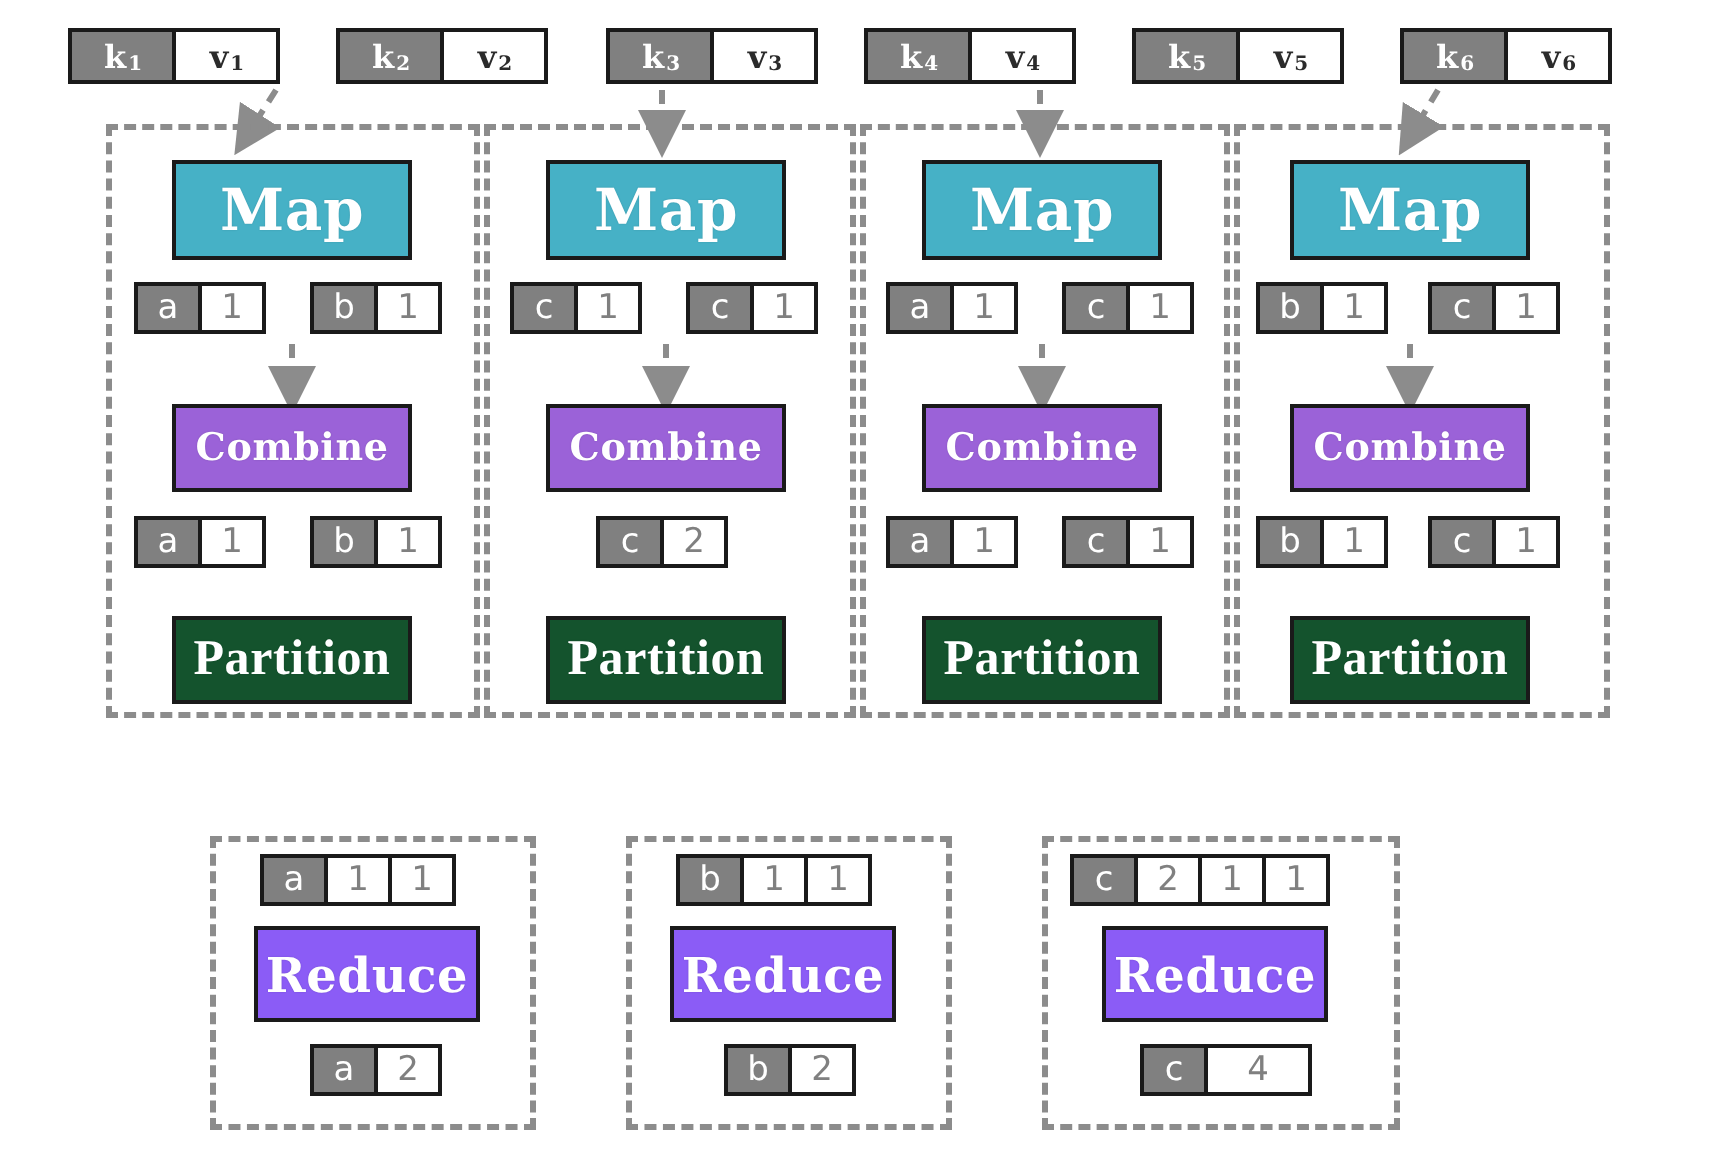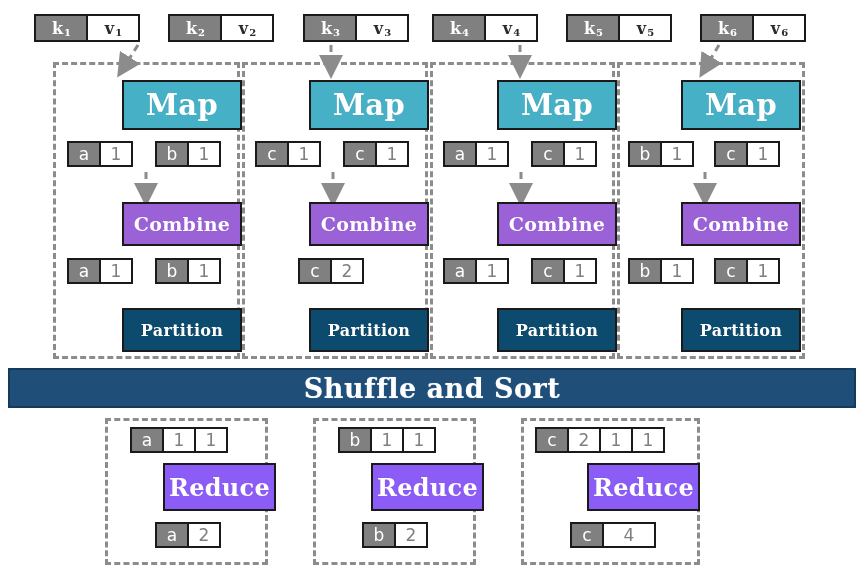--- a/index.html
+++ b/index.html
@@ -74,25 +74,24 @@
     display: flex;
     align-items: center;
     justify-content: center;
     border: 2px solid #1a1a1a;
     color: #ffffff;
     font-family: "DejaVu Serif", serif;
     font-weight: bold;
     box-sizing: border-box;
     text-shadow: 0 0 1px rgba(0,0,0,0.15);
     letter-spacing: 0.3px;
-    margin-left: 36px;
   }
   .stage.map      { background: #46b1c6; font-size: 29px; }
   .stage.combine  { background: #9b62d8; font-size: 19px; }
-  .stage.partition{ background: #0c4a6e; font-size: 16px; }
+  .stage.partition{ background: #14532d; font-size: 25px; font-family: Liberation Serif, serif; }
   .stage.reduce   { background: #8b5cf6; font-size: 24px; }
 
   
   .cellgroup {
     position: absolute;
     display: flex;
     align-items: stretch;
     height: 26px;
   }
   .cell {
@@ -329,21 +328,20 @@
     <div class="cell key">b</div>
     <div class="cell val">1</div>
   </div>
   <div class="cellgroup" style="left:714px; top:258px;">
     <div class="cell key">c</div>
     <div class="cell val">1</div>
   </div>
 
   <div class="stage partition" style="left:645px; top:308px; width:120px; height:44px;">Partition</div>
 
-  <div id="shuffle-bar" style="left:8px; top:368px; width:848px; height:40px;">Shuffle and Sort</div>
 
   <div class="dashed-box" style="left:105px; top:418px; width:163px; height:147px;"></div>
 
   <div class="cellgroup" style="left:130px; top:427px;">
     <div class="cell key">a</div>
     <div class="cell val">1</div>
     <div class="cell val">1</div>
   </div>
 
   <div class="stage reduce" style="left:127px; top:463px; width:113px; height:48px;">Reduce</div>

